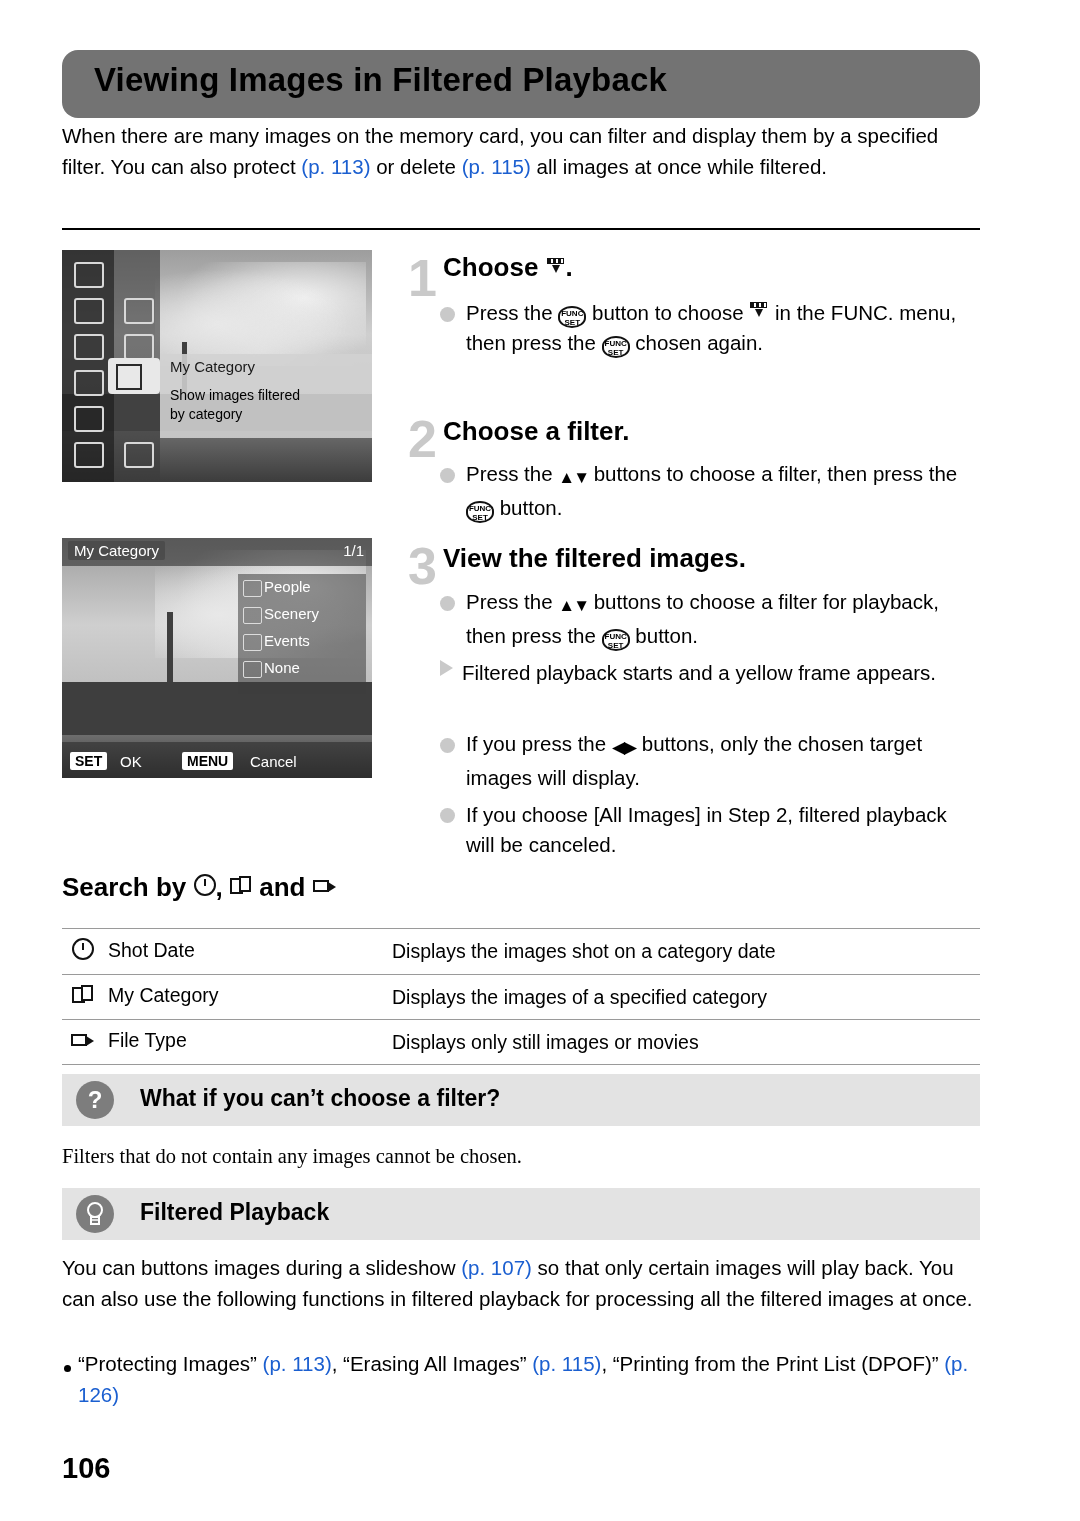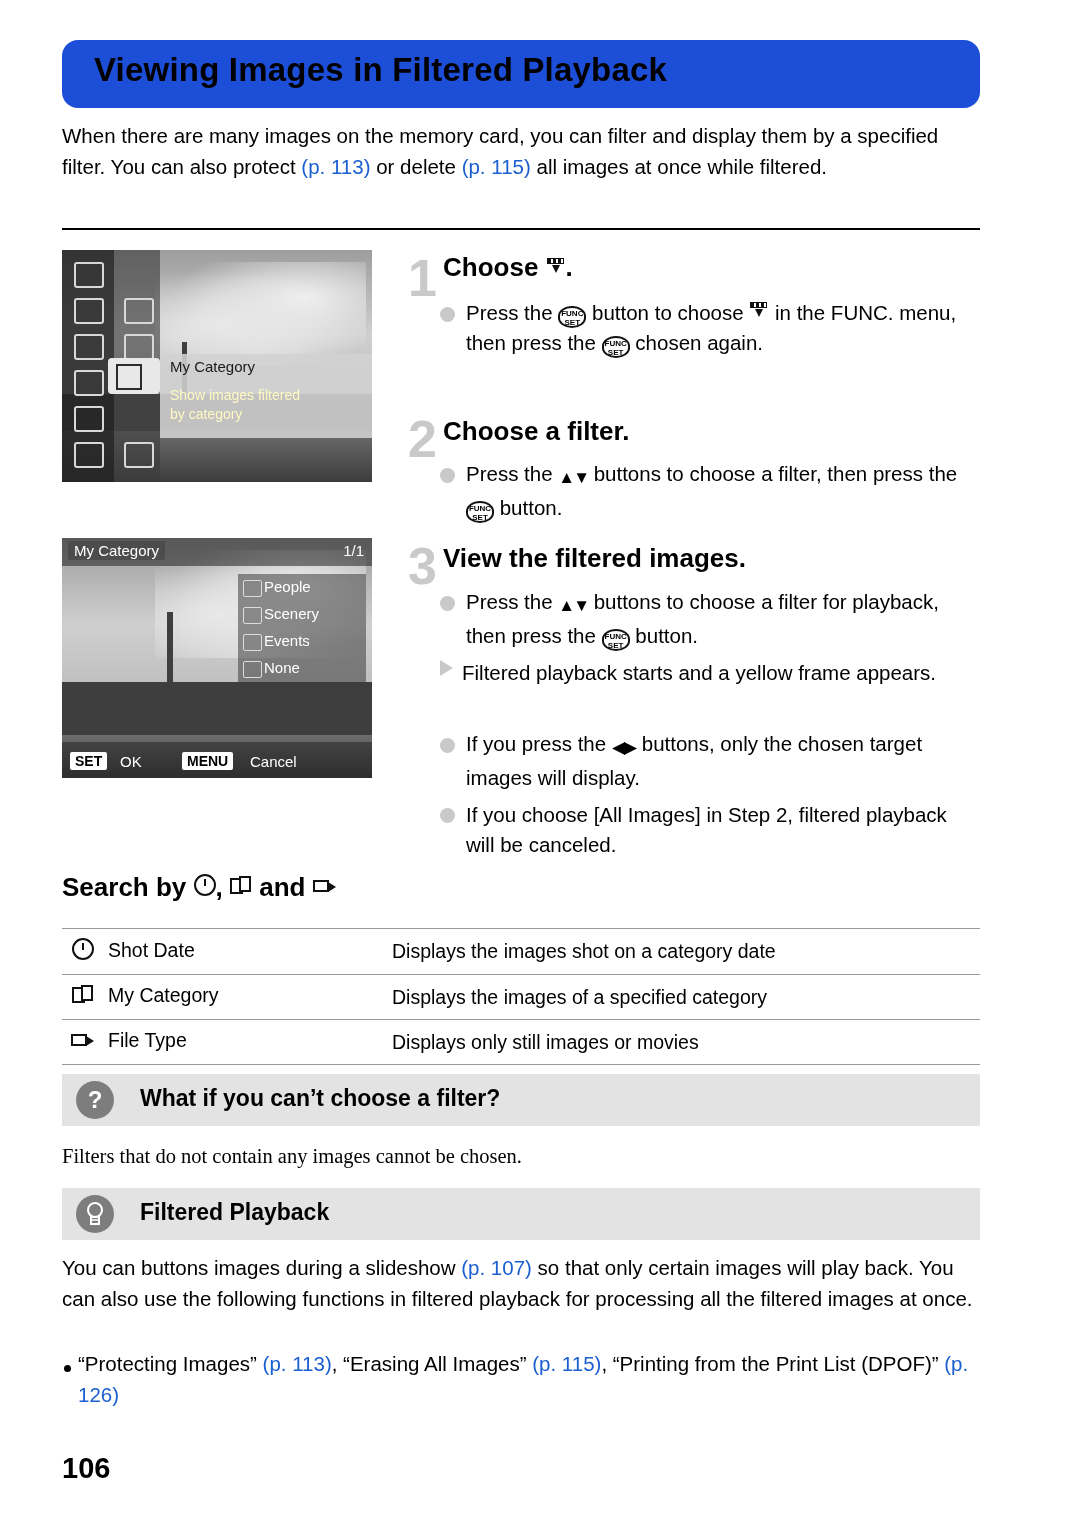--- a/index.html
+++ b/index.html
@@ -13,24 +13,24 @@
     position: relative;
     font-family: "Liberation Sans", sans-serif;
     color: #000000;
     overflow: hidden;
   }
 
   
   .title-bar {
     position: absolute;
     left: 62px;
-    top: 40px;
+    top: 50px;
     width: 918px;
     height: 68px;
-    background: #1d4ed8;
+    background: #737373;
     border-radius: 16px;
   }
   .title-bar .title-text {
     position: absolute;
     left: 32px;
     top: 11px;
     font-size: 33px;
     font-weight: bold;
     letter-spacing: 0.2px;
     white-space: nowrap;
@@ -111,21 +111,21 @@
     border: 2px solid #2a2a2a;
   }
   .tooltip {
     position: absolute; left: 98px; top: 104px; width: 212px; height: 84px;
     background: rgba(210,210,210,0.88);
   }
   .tooltip .t1 {
     position: absolute; left: 10px; top: 4px; font-size: 15px; color: #1a1a1a;
   }
   .tooltip .t2 {
-    position: absolute; left: 10px; top: 32px; font-size: 14px; color: #fef9c3; line-height: 19px;
+    position: absolute; left: 10px; top: 32px; font-size: 14px; color: #000000; line-height: 19px;
   }
 
   
   .s2-top {
     position: absolute; left: 0; top: 0; width: 100%; height: 28px;
     background: rgba(32,32,32,0.55);
   }
   .s2-label {
     position: absolute; left: 6px; top: 3px; font-size: 15px; color: #fff;
     background: rgba(70,70,70,0.7); padding: 1px 6px; border-radius: 2px;

